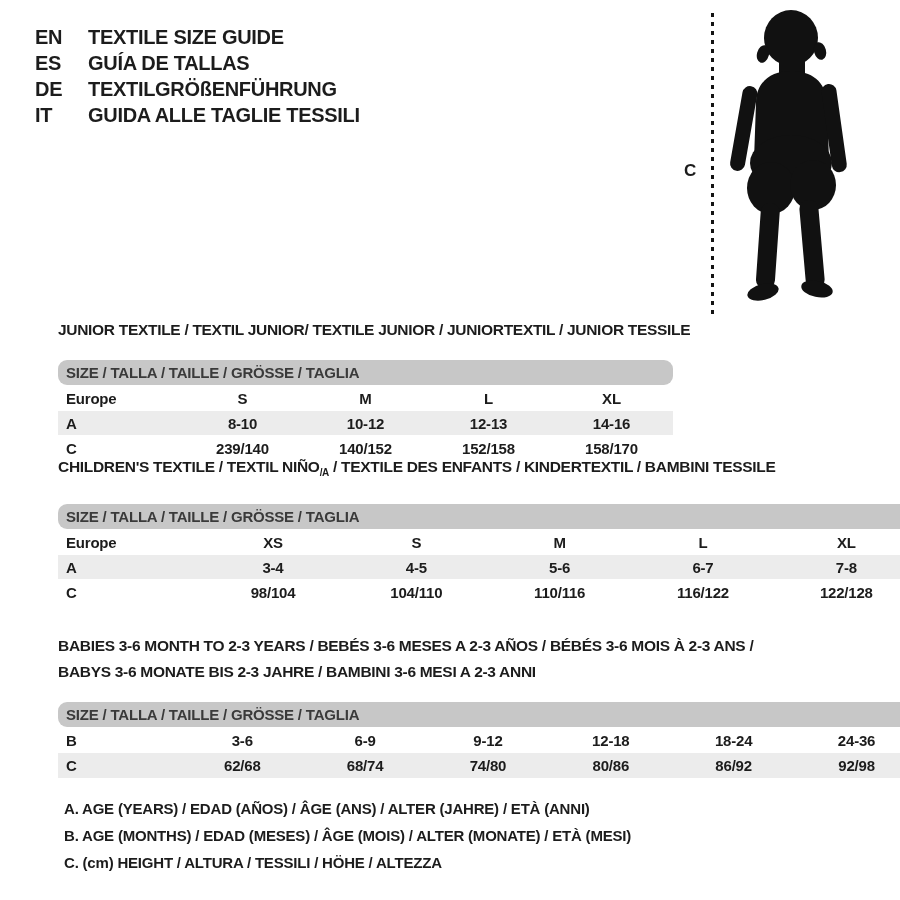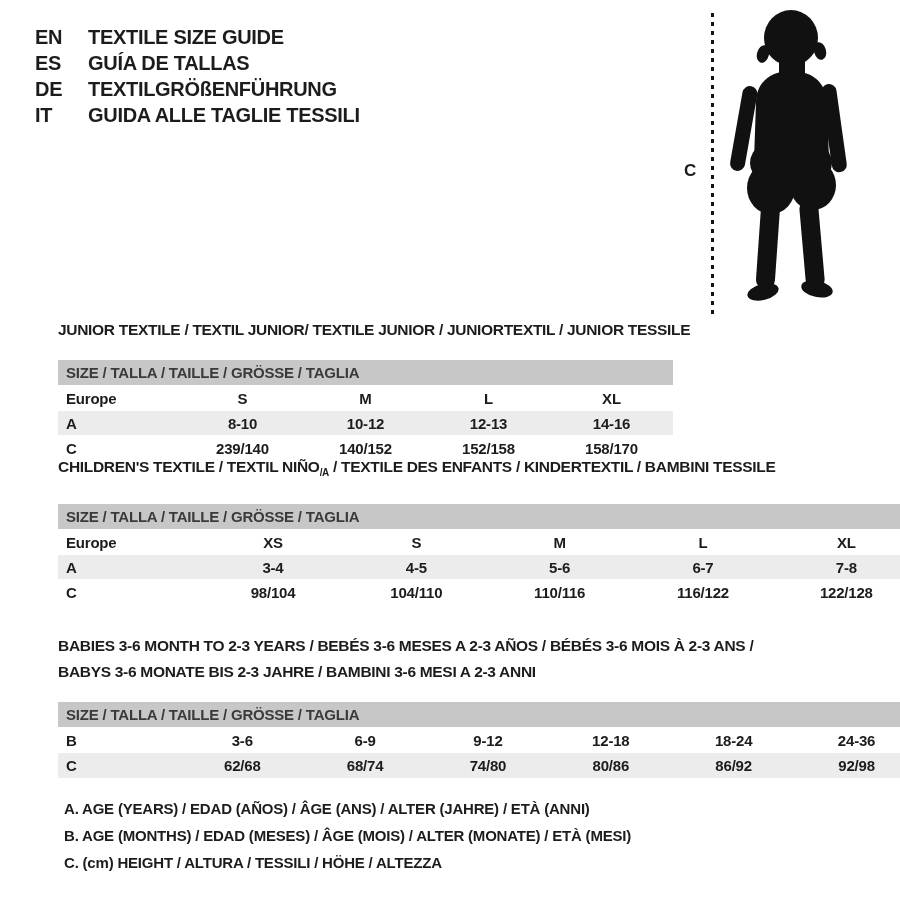--- a/index.html
+++ b/index.html
@@ -30,21 +30,21 @@
 
   
   .tbl-block { position: absolute; left: 25px; margin-left: 33px; }
   .tbl-title { font-weight: bold; font-size: 15.5px; letter-spacing: -0.3px;
                white-space: nowrap; line-height: 18px; }
   .tbl-title .subsmall { font-size: 10px; vertical-align: sub; }
   .tbl-title-line2 { font-weight: bold; font-size: 15.5px; letter-spacing: -0.3px;
                      white-space: nowrap; line-height: 26px; }
   .size-bar { height: 25px; line-height: 25px; background: #c7c7c7;
               color: #3a3a3a; font-weight: bold; font-size: 15px;
-              letter-spacing: -0.2px; padding-left: 8px; }
+              letter-spacing: -0.2px; padding-left: 8px; border-radius: 9px; }
   .mt-junior   { margin-top: 21px; }
   .mt-children { margin-top: 22px; }
   .mt-babies   { margin-top: 17px; }
   table.size-table { width: 100%; border-collapse: collapse; table-layout: fixed; }
   table.size-table td { height: 25px; font-weight: bold; font-size: 15px;
                         letter-spacing: -0.2px; text-align: center; padding: 0;
                         border-top: 1px solid #ffffff; }
   table.size-table td.rowlabel { text-align: left; padding-left: 8px; }
   col.c-label { width: 80px; }
   tr.shaded td { background: #ececec; }

